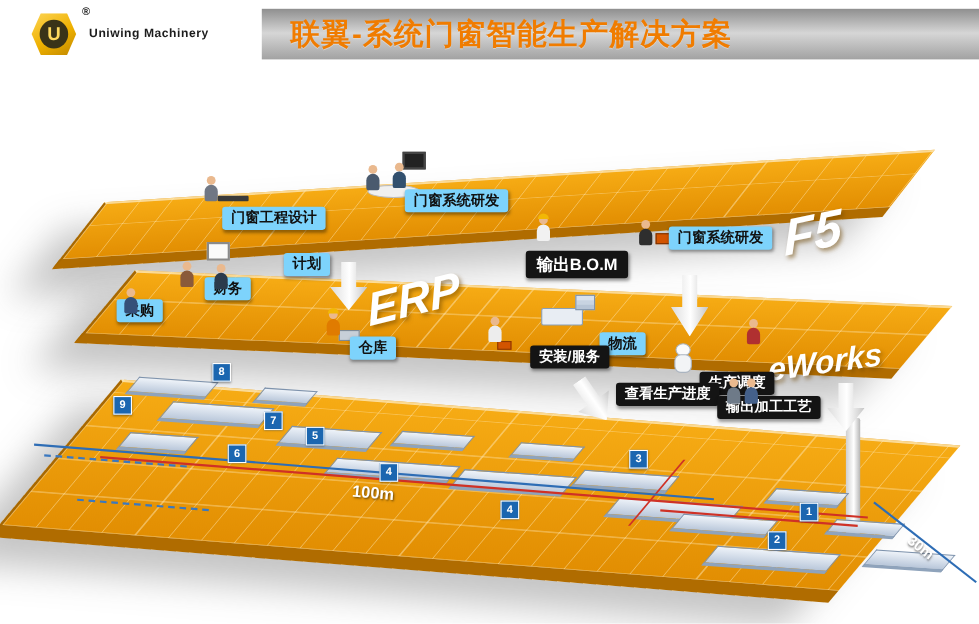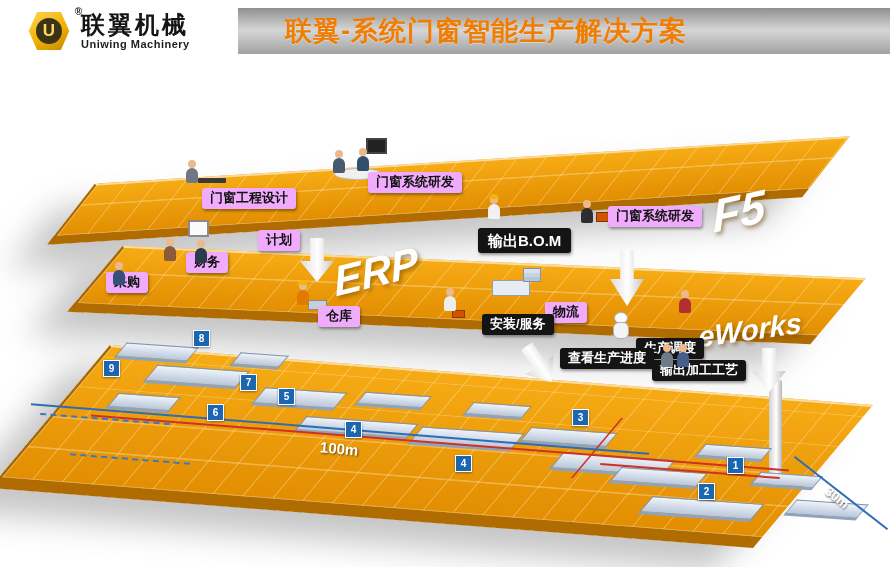--- a/index.html
+++ b/index.html
@@ -12,21 +12,21 @@
   .logo-mark{position:relative;width:46px;height:42px;flex:0 0 auto;}
   .logo-shield{position:absolute;inset:0;clip-path:polygon(6% 50%,24% 5%,76% 5%,94% 50%,76% 95%,24% 95%);
     background:linear-gradient(150deg,#ffd95e,#eeb000 55%,#bb8300);border-radius:2px;}
   .logo-core{position:absolute;inset:8px 10px;border-radius:50%;background:#3a3318;color:#ffd95e;
     display:flex;align-items:center;justify-content:center;font-weight:bold;font-size:17px;}
   .registered{position:absolute;top:-4px;right:-10px;font-size:10px;color:#222;font-weight:bold;}
   .brand-text{display:flex;flex-direction:column;line-height:1.05;}
   .brand-cn{font-size:24px;font-weight:bold;color:#141414;letter-spacing:3px;}
   .brand-en{font-size:11px;font-weight:bold;color:#1d1d1d;letter-spacing:0.5px;margin-top:2px;}
   .title-bar{flex:1;height:46px;margin-left:14px;background:linear-gradient(180deg,#8f8f8f,#d6d6d6 48%,#a2a2a2);
-    display:flex;align-items:center;padding-left:47px;}
+    display:flex;align-items:center;padding-left:26px;}
   .main-title{color:#f07c00;font-size:27px;font-weight:bold;letter-spacing:1px;text-shadow:0 1px 0 rgba(255,255,255,0.35);}
 
   
   .scene{position:relative;width:890px;height:505px;}
 
   .tier{position:absolute;z-index:1;
     background:
       repeating-linear-gradient(90deg, rgba(255,235,190,0.45) 0 1px, transparent 1px 30px),
       repeating-linear-gradient(0deg, rgba(255,235,190,0.35) 0 1px, transparent 1px 30px),
       linear-gradient(180deg,#f6ab14,#e28e02);
@@ -39,21 +39,21 @@
   .tier3{left:50px;top:313px;width:760px;height:130px;transform:skew(-40deg,4.5deg);z-index:3;border-bottom-width:11px;}
 
   
   .bigtxt{position:absolute;color:#fff;font-weight:bold;font-style:italic;z-index:5;
     text-shadow:2px 3px 4px rgba(110,70,0,0.55);white-space:nowrap;}
   .big-f5{left:712px;top:122px;font-size:46px;transform:rotate(-12deg) skewX(-10deg);}
   .big-erp{left:333px;top:186px;font-size:42px;transform:rotate(-14deg) skewX(-8deg);}
   .big-eworks{left:698px;top:252px;font-size:29px;transform:rotate(-8deg) skewX(-6deg);}
 
   
-  .chip{position:absolute;z-index:7;background:#f0abfc;color:#111;font-weight:bold;font-size:13px;
+  .chip{position:absolute;z-index:7;background:#7dd3fc;color:#111;font-weight:bold;font-size:13px;
     padding:3px 8px;border-radius:3px;box-shadow:1px 2px 3px rgba(0,0,0,0.38);white-space:nowrap;line-height:1.15;}
   .chip.dark{background:#141414;color:#fff;}
   .chip.big{font-size:15px;padding:4px 10px;}
 
   
   .arrow-down{position:absolute;z-index:6;width:34px;height:44px;
     background:linear-gradient(90deg,#dcdcdc,#ffffff 52%,#c6c6c6);
     clip-path:polygon(30% 0,70% 0,70% 52%,100% 52%,50% 100%,0 52%,30% 52%);
     filter:drop-shadow(2px 3px 2px rgba(0,0,0,0.25));}
 
@@ -101,21 +101,20 @@
 <div class="page">
 
   <div class="header">
     <div class="logo">
       <div class="logo-mark">
         <div class="logo-shield"></div>
         <div class="logo-core">U</div>
         <div class="registered">®</div>
       </div>
       <div class="brand-text">
-        <span class="brand-cn">联翼机械</span>
         <span class="brand-en">Uniwing Machinery</span>
       </div>
     </div>
     <div class="title-bar">
       <span class="main-title">联翼-系统门窗智能生产解决方案</span>
     </div>
   </div>
 
   <div class="scene">
 

